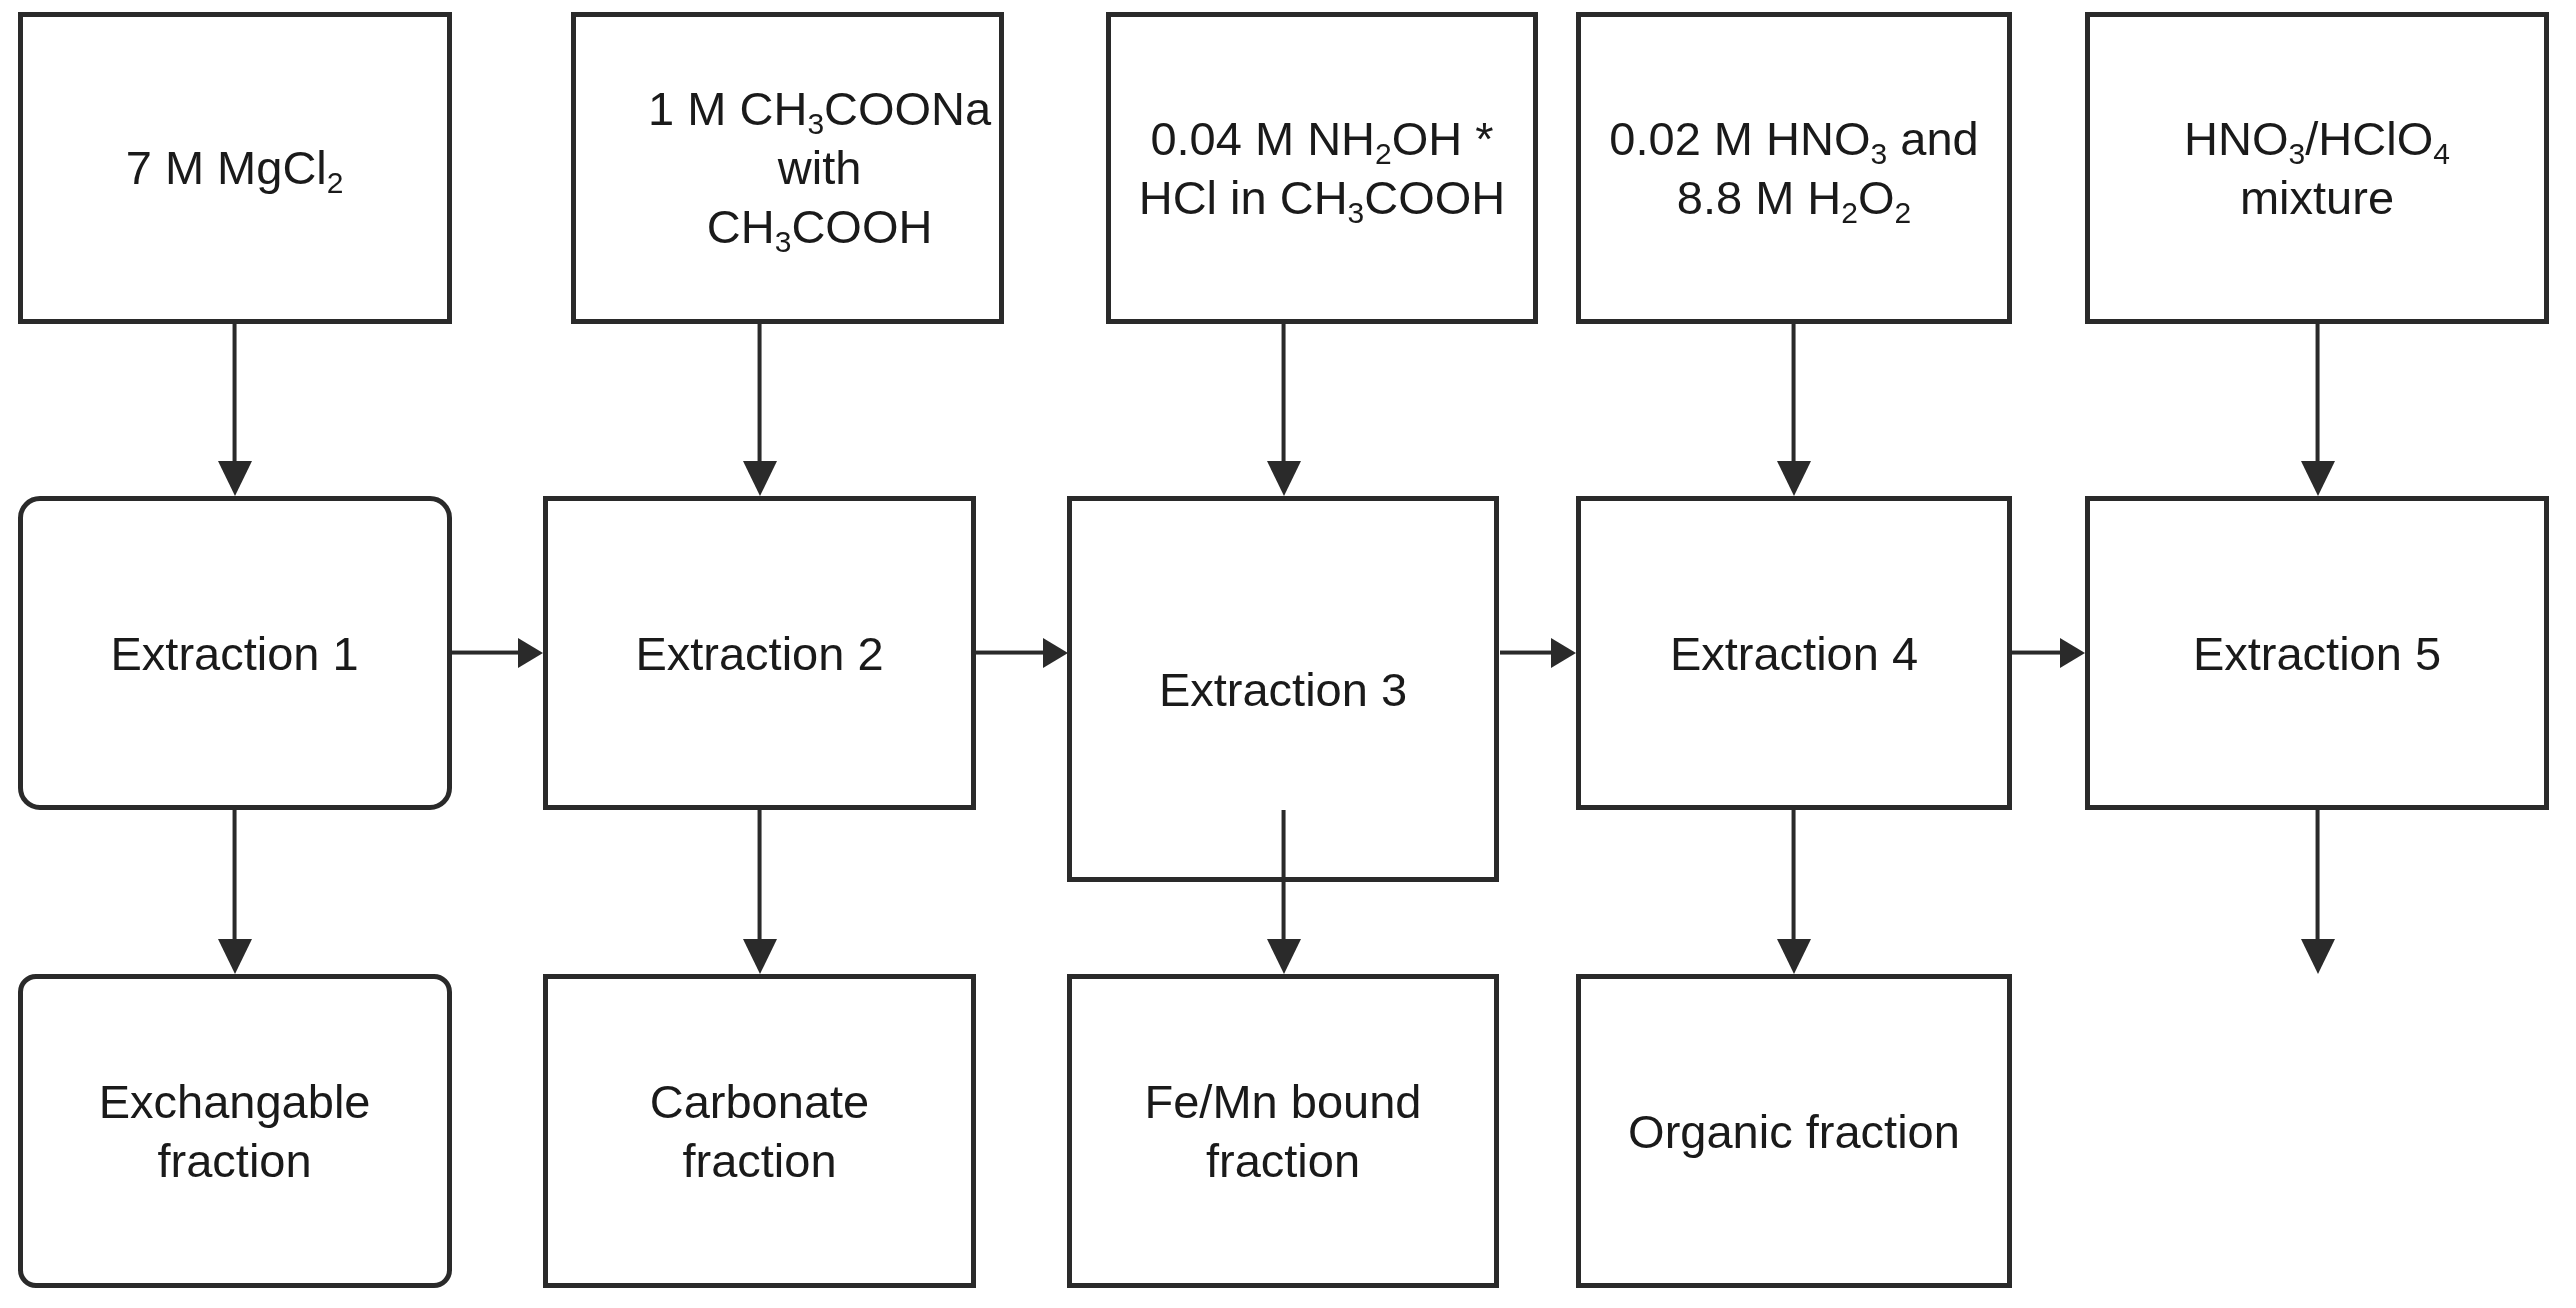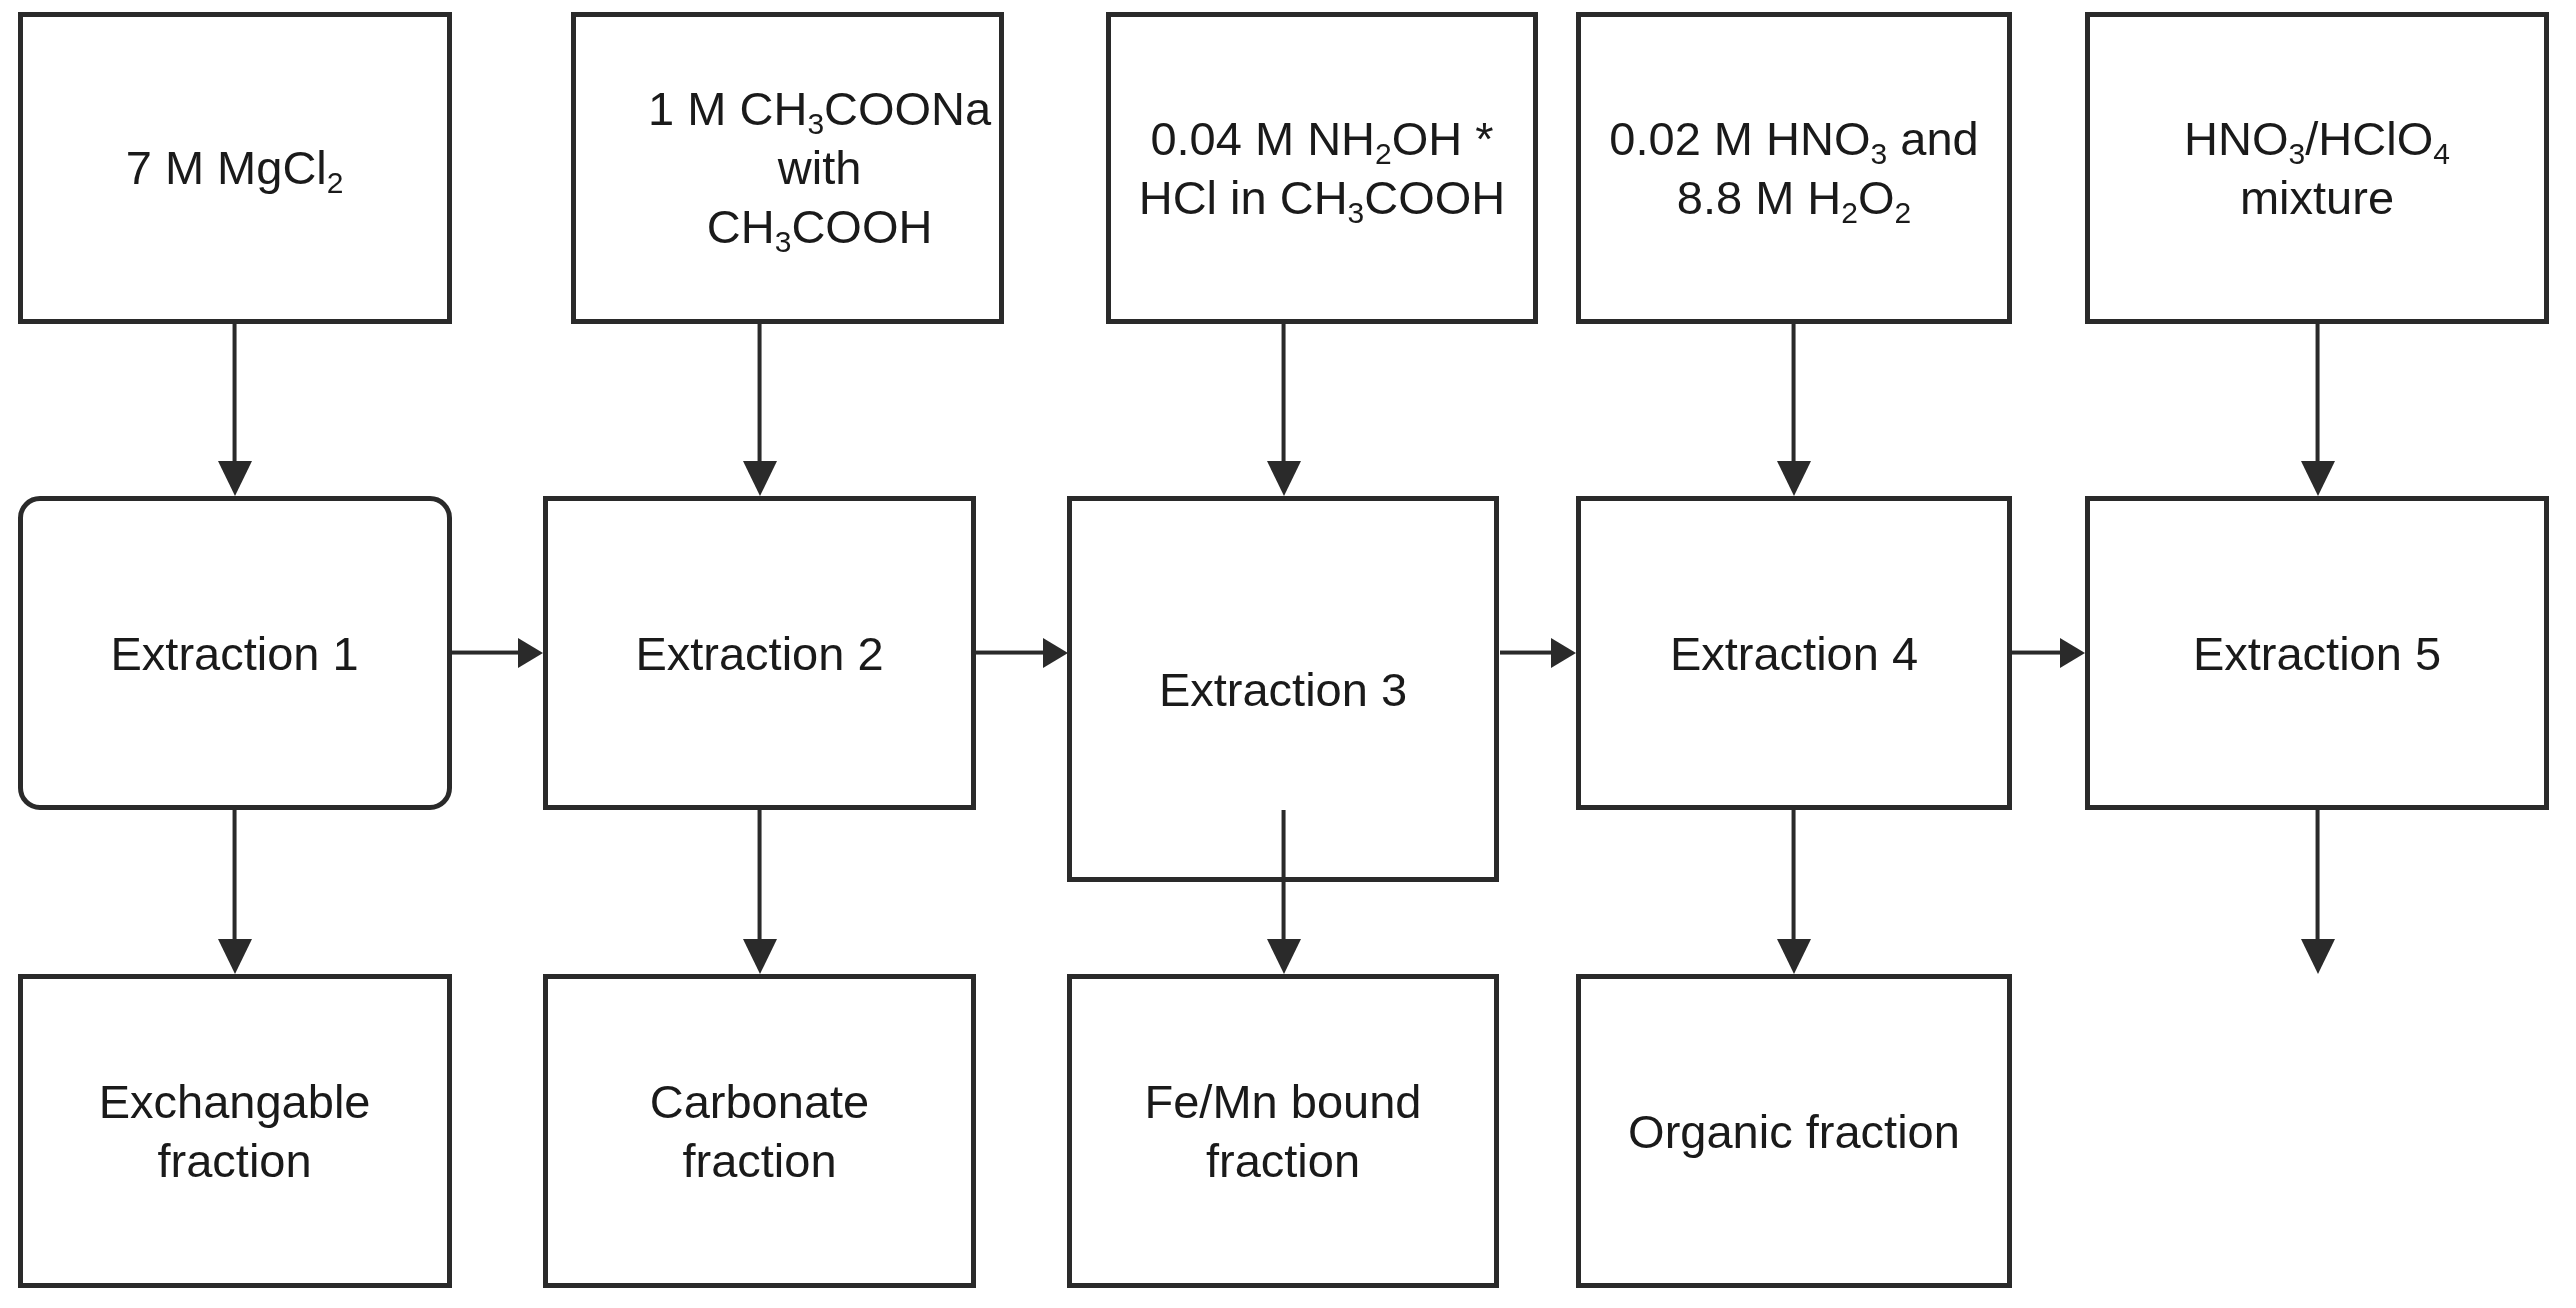--- a/index.html
+++ b/index.html
@@ -70,21 +70,21 @@
     </div>
     <div class="box extraction" style="left: 17.6px; top: 496px; width: 434px; height: 314px; border-radius: 22px;">
       <div class="label">
         <div class="line"><span>Extraction 1</span></div>
       </div>
     </div>
     <div class="varrow" style="left: 217px; top: 810px; width: 35px; height: 164px;">
       <div class="shaft" style="height: 131px;"></div>
       <div class="head"></div>
     </div>
-    <div class="box fraction" style="left: 17.6px; top: 974px; width: 434px; height: 314px;">
+    <div class="box fraction" style="left: 17.6px; top: 974px; width: 434px; height: 314px; border-radius: 18px;">
       <div class="label">
         <div class="line"><span>Exchangable</span></div>
         <div class="line"><span>fraction</span></div>
       </div>
     </div>
     <div class="harrow" style="left: 452px; top: 637px; width: 91px; height: 31px;">
       <div class="shaft" style="width: 67px;"></div>
       <div class="head"></div>
     </div>
     <div class="box reagent" style="left: 571px; top: 11.7px; width: 433px; height: 312px; justify-content: flex-end;">

